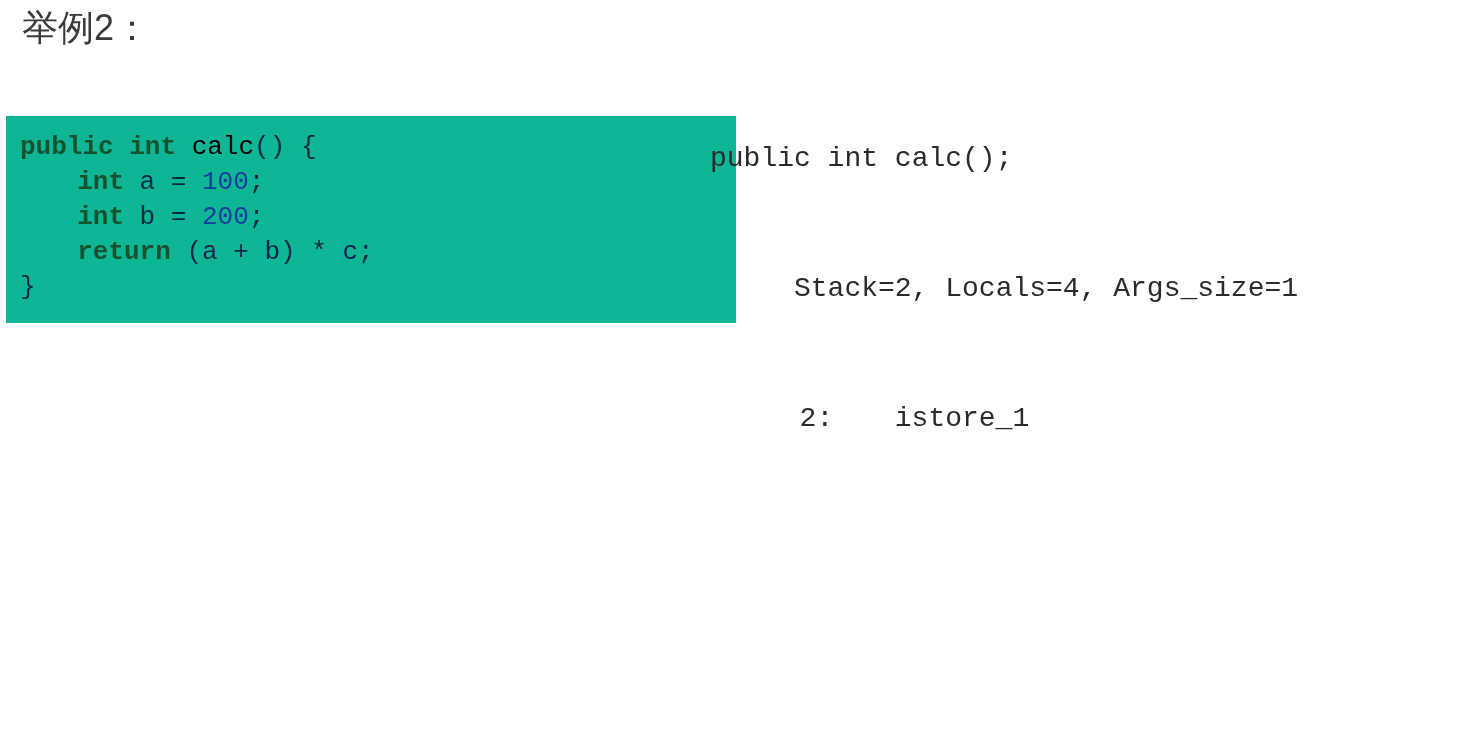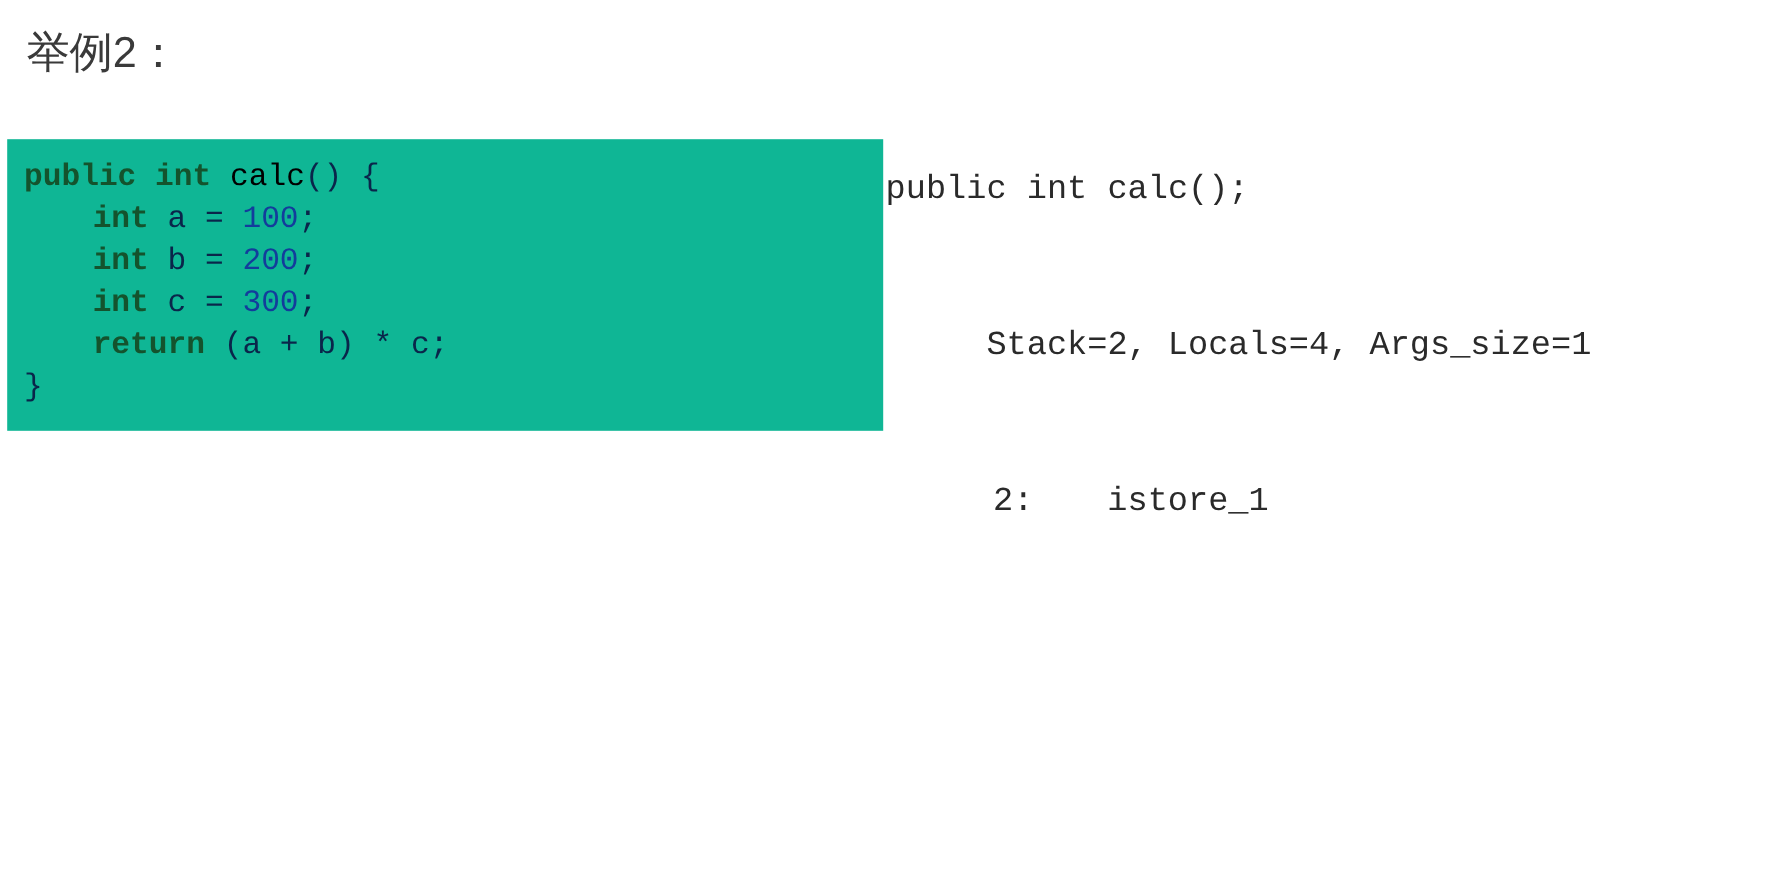--- a/index.html
+++ b/index.html
@@ -6,21 +6,21 @@
     body {
       width: 1482px;
       height: 737px;
       background: #ffffff;
       font-family: "Microsoft YaHei", "SimSun", sans-serif;
       position: relative;
     }
     .heading {
       position: absolute;
       left: 22px;
-      top: 20px;
+      top: 4px;
       font-size: 36px;
       color: #3a3a3a;
       font-weight: 400;
     }
     .code-block {
       position: absolute;
       left: 6px;
       top: 116px;
       width: 730px;
       background: #0fb695;
@@ -37,21 +37,21 @@
     .bytecode {
       position: absolute;
       left: 710px;
       top: 50px;
       font-family: "Courier New", monospace;
       font-size: 28px;
       line-height: 1.55;
       color: #2a2a2a;
       white-space: pre;
     }
-    .byline { display: block; margin-left: 28px; }
+    .byline { display: block; }
     .off { display: inline-block; width: 3.4em; text-align: left; }
     .instr { display: inline-block; width: 8.2em; }
     .arg { display: inline-block; }
     .indent1 { padding-left: 2.0em; }
     .indent2 { padding-left: 3.0em; }
     .indent3 { padding-left: 3.2em; }
   </style>
 </head>
 <body>
 
@@ -59,23 +59,20 @@
 
 <div class="code-block">
   <div>
     <span class="kw">public</span><span> </span><span class="kw">int</span><span> </span><span class="fn">calc</span><span>() {</span>
   </div>
   <div>
     <span class="ind"></span><span class="kw">int</span><span> a = </span><span class="num">100</span><span>;</span>
   </div>
   <div>
     <span class="ind"></span><span class="kw">int</span><span> b = </span><span class="num">200</span><span>;</span>
-  </div>
-  <div>
-    <span class="ind"></span><span class="kw">int</span><span> c = </span><span class="num">300</span><span>;</span>
   </div>
   <div>
     <span class="ind"></span><span class="kw">return</span><span> (a + b) * c;</span>
   </div>
   <div>}</div>
 </div>
 
 <div class="bytecode">
   <span class="byline">public int calc();</span>
   <span class="byline indent2">Stack=2, Locals=4, Args_size=1</span>

